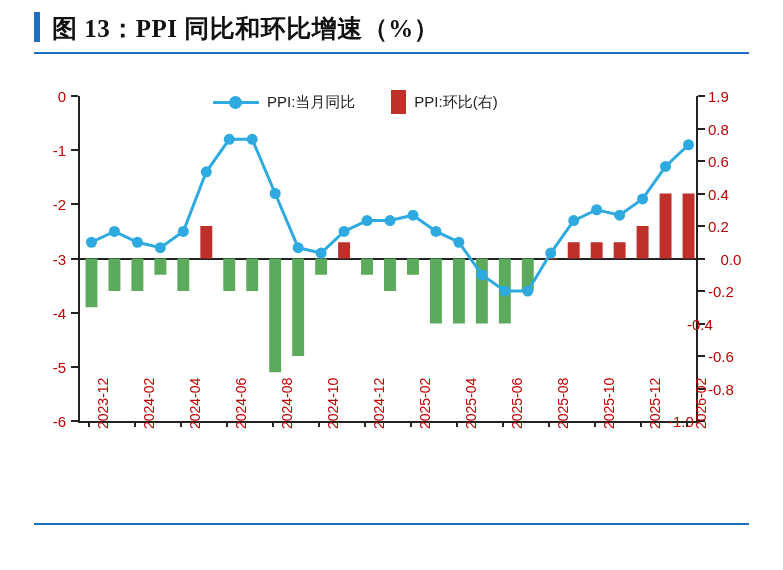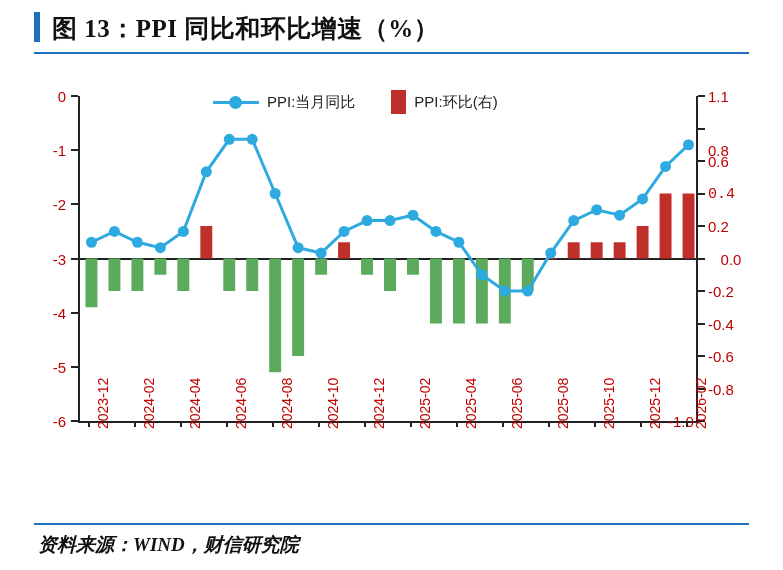--- a/index.html
+++ b/index.html
@@ -300,35 +300,35 @@
         <div class="ylabel-left" style="left:-6px; top:142.33333333333331px;">-2</div>
         <div class="tick-left" style="left:33px; top:195.5px;"></div>
         <div class="ylabel-left" style="left:-6px; top:196.5px;">-3</div>
         <div class="tick-left" style="left:33px; top:249.66666666666666px;"></div>
         <div class="ylabel-left" style="left:-6px; top:250.66666666666666px;">-4</div>
         <div class="tick-left" style="left:33px; top:303.8333333333333px;"></div>
         <div class="ylabel-left" style="left:-6px; top:304.8333333333333px;">-5</div>
         <div class="tick-left" style="left:33px; top:358px;"></div>
         <div class="ylabel-left" style="left:-6px; top:359px;">-6</div>
         <div class="tick-right" style="left:660px; top:33px;"></div>
-        <div class="ylabel-right" style="left:670px; top:34px;">1.1</div>
+        <div class="ylabel-right" style="left:670px; top:34px;">1.9</div>
         <div class="tick-right" style="left:660px; top:65.5px;"></div>
-        <div class="ylabel-right" style="left:670px; top:66.5px;margin-top:21px;">0.8</div>
+        <div class="ylabel-right" style="left:670px; top:66.5px;">0.8</div>
         <div class="tick-right" style="left:660px; top:98px;"></div>
         <div class="ylabel-right" style="left:670px; top:99px;">0.6</div>
         <div class="tick-right" style="left:660px; top:130.5px;"></div>
-        <div class="ylabel-right" style="left:670px; top:131.5px;font-family:Liberation Mono, monospace;">0.4</div>
+        <div class="ylabel-right" style="left:670px; top:131.5px;">0.4</div>
         <div class="tick-right" style="left:660px; top:163px;"></div>
         <div class="ylabel-right" style="left:670px; top:164px;">0.2</div>
         <div class="tick-right" style="left:660px; top:195.5px;"></div>
         <div class="ylabel-right" style="left:670px; top:196.5px;text-align:center;">0.0</div>
         <div class="tick-right" style="left:660px; top:228px;"></div>
         <div class="ylabel-right" style="left:670px; top:229px;">-0.2</div>
         <div class="tick-right" style="left:660px; top:260.5px;"></div>
-        <div class="ylabel-right" style="left:670px; top:261.5px;">-0.4</div>
+        <div class="ylabel-right" style="left:649px; top:261.5px;">-0.4</div>
         <div class="tick-right" style="left:660px; top:293px;"></div>
         <div class="ylabel-right" style="left:670px; top:294px;">-0.6</div>
         <div class="tick-right" style="left:660px; top:325.5px;"></div>
         <div class="ylabel-right" style="left:670px; top:326.5px;">-0.8</div>
         <div class="tick-right" style="left:660px; top:358px;"></div>
         <div class="ylabel-right" style="left:630px; top:359px;">-1.0</div>
         <div class="xtick" style="left:50.48148148148148px; top:359px;"></div>
         <div class="xlabel" style="left:57.48148148148148px; top:367px;">2023-12</div>
         <div class="xtick" style="left:96.4074074074074px; top:359px;"></div>
         <div class="xlabel" style="left:103.4074074074074px; top:367px;">2024-02</div>
@@ -353,14 +353,13 @@
         <div class="xtick" style="left:555.6666666666666px; top:359px;"></div>
         <div class="xlabel" style="left:562.6666666666666px; top:367px;">2025-10</div>
         <div class="xtick" style="left:601.5925925925926px; top:359px;"></div>
         <div class="xlabel" style="left:608.5925925925926px; top:367px;">2025-12</div>
         <div class="xtick" style="left:647.5185185185185px; top:359px;"></div>
         <div class="xlabel" style="left:654.5185185185185px; top:367px;">2026-02</div>
       </div>
   </div>
 
   <div class="footer-rule"></div>
-  <div class="footer-text">资料来源：WIND，财信研究院</div>
 </div>
 
 </body></html>

